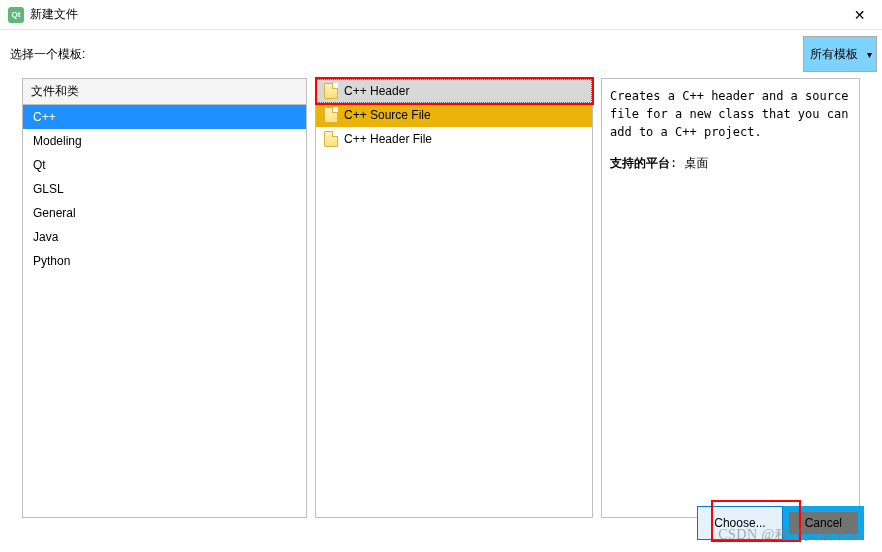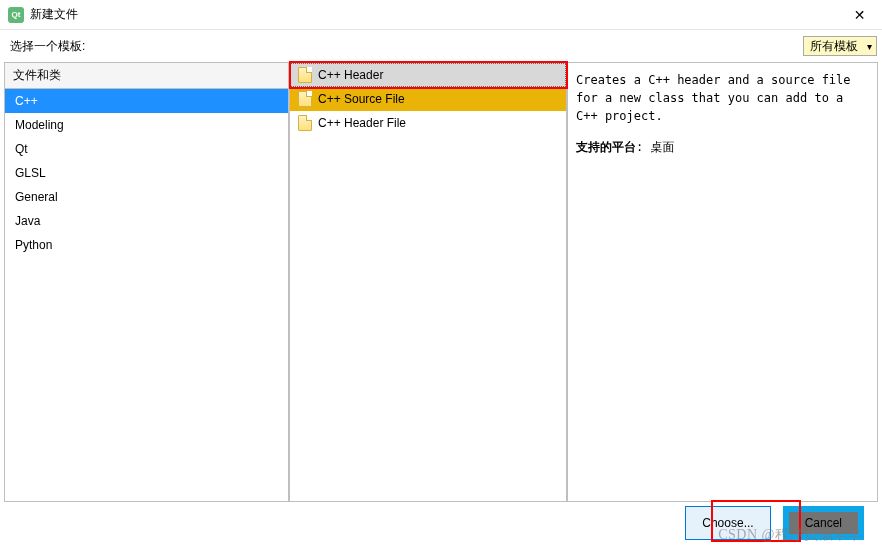--- a/index.html
+++ b/index.html
@@ -48,37 +48,37 @@
     }
     .subtitle-row {
       display: flex;
       align-items: center;
       justify-content: space-between;
       padding: 6px 5px 6px 10px;
     }
     .filter-select {
       border: 1px solid #aaa;
       padding: 1px 18px 1px 6px;
-      height: 20px;
-      background: #fef9c3;
+      height: 36px;
+      background: #7dd3fc;
       position: relative;
       display: flex;
       align-items: center;
       cursor: pointer;
     }
     .filter-select::after {
       content: "▾";
       position: absolute;
       right: 4px;
       font-size: 10px;
     }
     .main-area {
       display: flex;
-      padding: 0 4px;
-      gap: 0;
+      padding: 0 22px;
+      gap: 8px;
     }
     .col {
       border: 1px solid #bfbfbf;
       height: 440px;
       background: #fff;
     }
     .col1 { width: 285px; }
     .col2 { width: 278px; position: relative; }
     .col3 { flex: 1; padding: 8px; font-family: "SimSun", monospace; font-size: 12px; }
     .col-header {
@@ -141,21 +141,20 @@
       border: 2px solid #ff0000;
       left: 711px; top: 500px;
       width: 90px; height: 42px;
       pointer-events: none;
     }
     .button-row {
       position: absolute;
       bottom: 12px;
       right: 18px;
       display: flex;
-      gap: 12px;
     }
     .btn {
       border: 6px solid #0ea5e9;
       background: #737373;
       padding: 4px 16px;
       cursor: pointer;
       font-size: 12px;
     }
     .btn.primary {
       border: 1px solid #0078d7;

